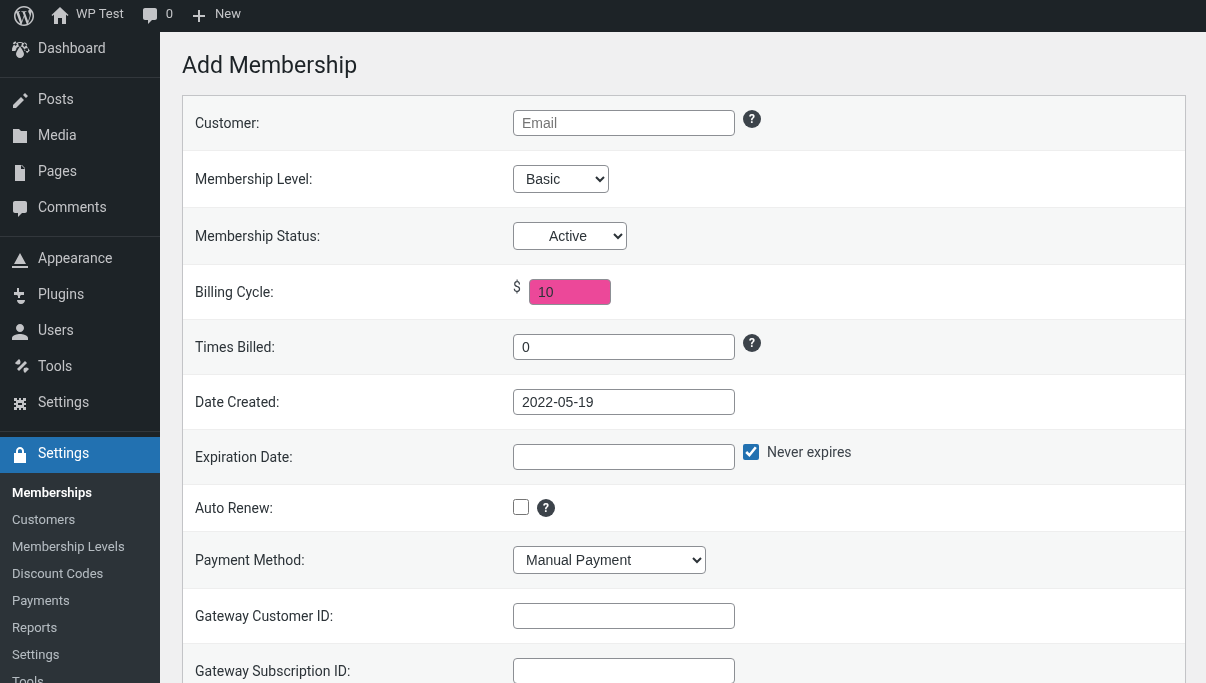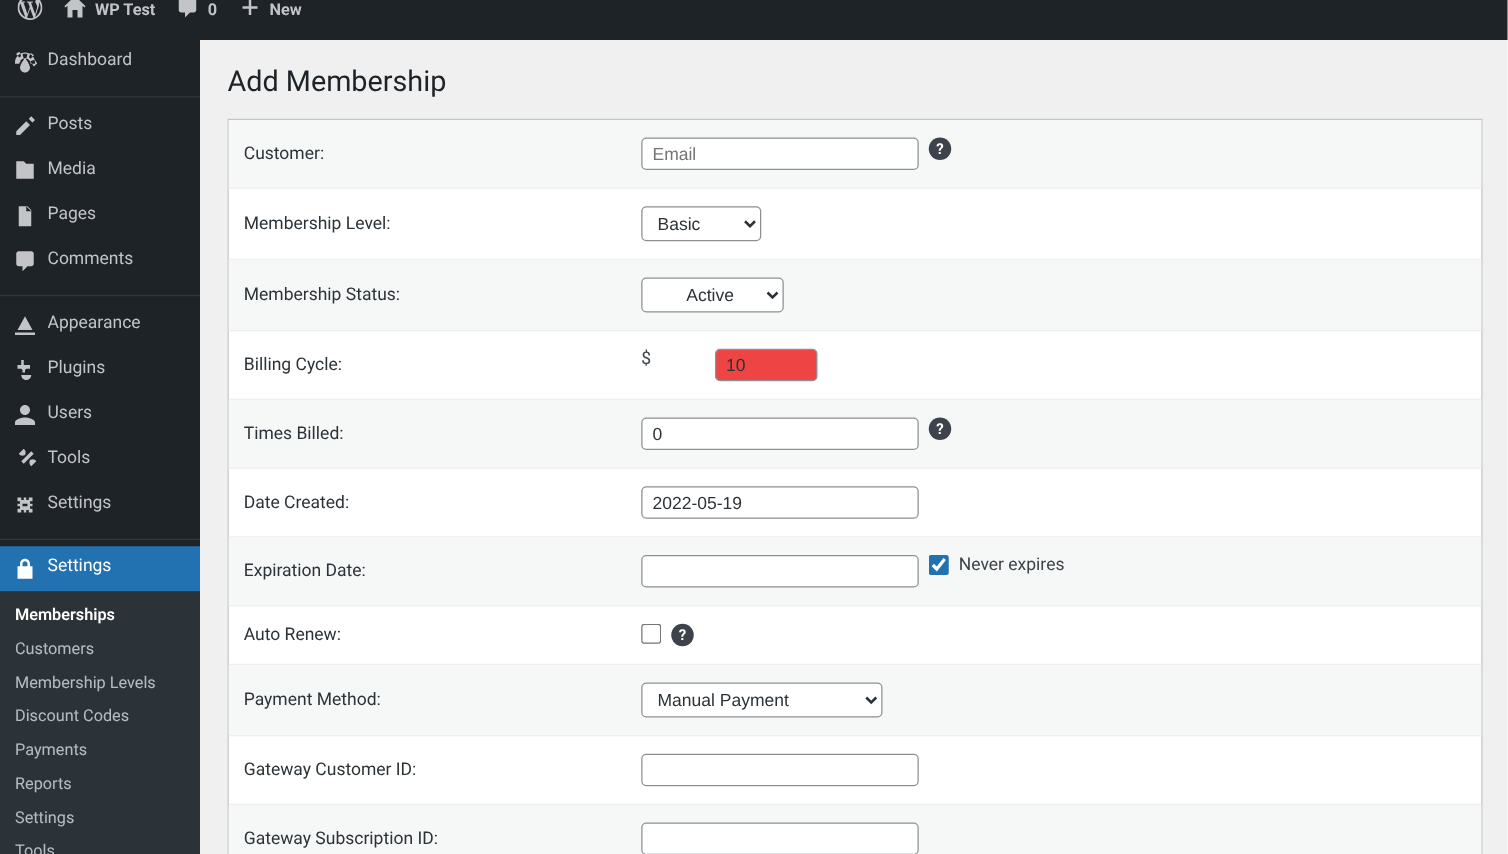--- a/index.html
+++ b/index.html
@@ -1,20 +1,20 @@
 <!DOCTYPE html>
 <html><head>
 <meta charset="utf-8">
 <style>
 * { box-sizing: border-box; margin: 0; padding: 0; }
 body { font-family: -apple-system, BlinkMacSystemFont, "Segoe UI", Roboto, Oxygen-Sans, Ubuntu, Cantarell, "Helvetica Neue", sans-serif; font-size: 13px; color: #3c434a; background: #f0f0f1; }
 
 
 .adminbar { position: fixed; top: 0; left: 0; right: 0; height: 32px; background: #1d2327; color: #c3c4c7; display: flex; align-items: center; padding: 0 6px; z-index: 1000; }
-.adminbar-item { display: flex; align-items: flex-end; gap: 6px; padding: 16px 8px; height: 32px; cursor: pointer; color: #c3c4c7; font-weight: bold; }
+.adminbar-item { display: flex; align-items: flex-start; gap: 6px; padding: 6px 8px; height: 32px; cursor: pointer; color: #c3c4c7; }
 .adminbar-item svg { width: 20px; height: 20px; fill: currentColor; }
 .adminbar-item span { font-size: 13px; }
 
 
 .sidebar { position: fixed; top: 32px; left: 0; bottom: 0; width: 160px; background: #1d2327; color: #c3c4c7; overflow-y: auto; }
 .menu-item { display: flex; gap: 8px; padding: 8px 10px; cursor: pointer; position: relative; }
 .menu-item svg { width: 20px; height: 20px; fill: currentColor; flex-shrink: 0; }
 .menu-item span { font-size: 14px; }
 .menu-sep { height: 5px; border-bottom: 1px solid #32373c; margin: 5px 0; }
 .menu-item.current { background: #2271b1; color: #fff; }
@@ -32,21 +32,21 @@
 .form-row .label { width: 320px; padding-left: 2px; font-size: 14px; color: #2c3338; }
 .form-row .field { display: flex; gap: 8px; }
 .help-icon { width: 18px; height: 18px; border-radius: 50%; background: #3c434a; color: #fff; font-size: 12px; font-weight: 700; display: inline-flex; align-items: center; justify-content: center; cursor: help; }
 input[type=text], input[type=number], select { border: 1px solid #8c8f94; border-radius: 4px; padding: 4px 8px; font-size: 14px; background: #fff; color: #2c3338; }
 input[type=text].wide { width: 222px; }
 input[type=text].narrow { width: 82px; }
 input[type=number].mid { width: 222px; }
 select.sel-sm { width: 96px; }
 select.sel-md { width: 114px; padding-left: 31px; }
 select.sel-lg { width: 193px; }
-input[readonly] { background: #ef4444; margin-left: 43px; }
+input[readonly] { background: #ec4899; }
 input[type=checkbox] { width: 16px; height: 16px; cursor: pointer; accent-color: #2271b1;}
 .chk-label { font-size: 14px; }
 .currency { font-size: 14px; }
 </style>
 </head>
 <body>
 
 <div class="adminbar">
   <div class="adminbar-item">
     <svg viewBox="0 0 20 20">

